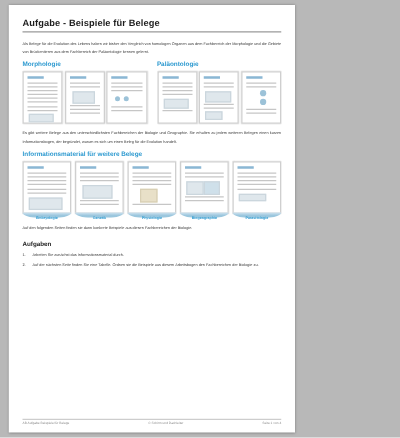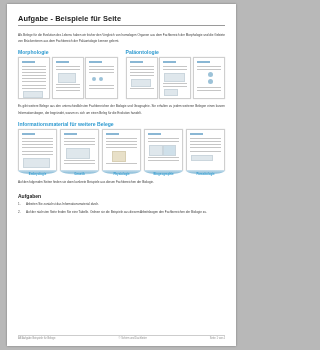--- a/index.html
+++ b/index.html
@@ -78,21 +78,21 @@
   .footer-row{
     display:flex;justify-content:space-between;
     font-size:2.6px;color:#8d8d8d;
   }
 </style>
 </head>
 <body>
 
 <div class="page">
 
-  <div class="doc-title">Aufgabe - Beispiele für Seite</div>
+  <div class="doc-title">Aufgabe - Beispiele für Belege</div>
   <div class="title-rule"></div>
 
   <div class="para">Als Belege für die Evolution des Lebens haben wir bisher den Vergleich von homologen Organen aus dem Fachbereich der Morphologie und die Gebiete von Brückentieren aus dem Fachbereich der Paläontologie kennen gelernt.</div>
 
   <div class="cols">
     <div class="col">
       <div class="sec-head">Morphologie</div>
       <div class="thumbrow">
         <div class="thumb">
           <div class="th"></div>

